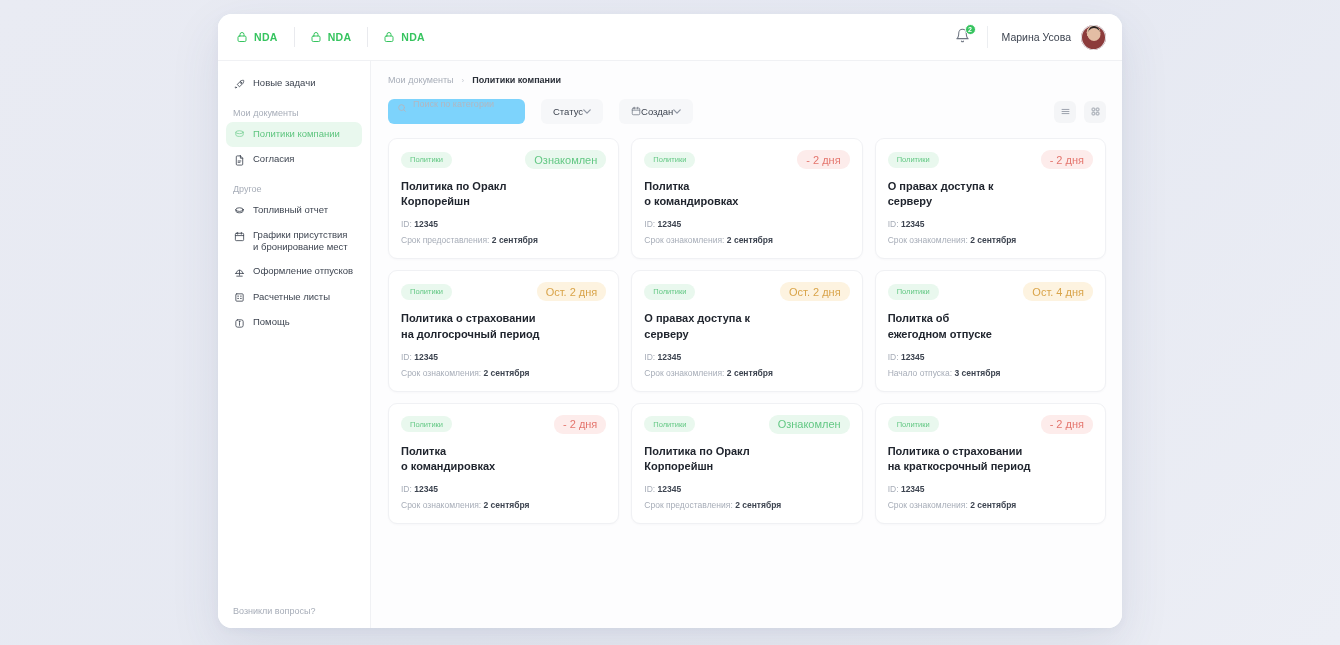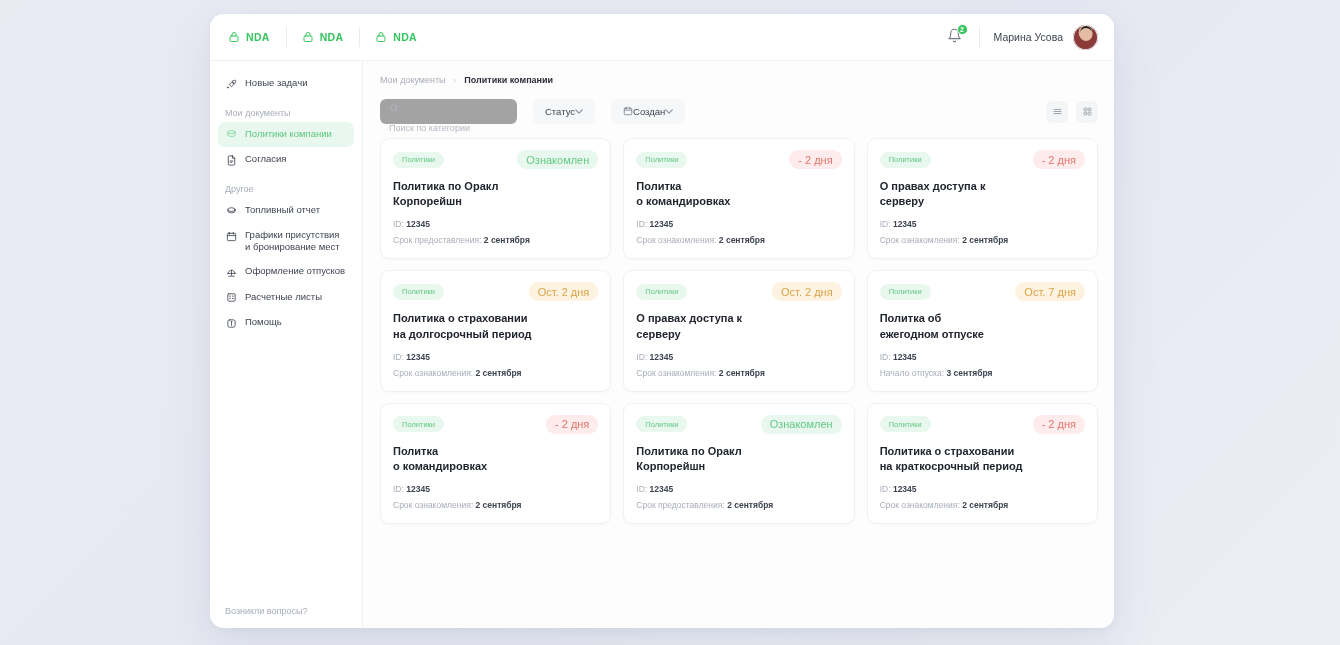--- a/index.html
+++ b/index.html
@@ -5,21 +5,21 @@
   * { box-sizing: border-box; margin: 0; padding: 0; }
   html, body {
     width: 1340px; height: 645px;
     font-family: "Liberation Sans", sans-serif;
     background: linear-gradient(135deg, #e9ebf3 0%, #e6e9f2 55%, #eceef5 100%);
     overflow: hidden;
   }
 
   .app-window {
     position: absolute;
-    left: 210px; top: 14px;
+    left: 218px; top: 14px;
     width: 904px; height: 614px;
     background: #ffffff;
     border-radius: 14px;
     box-shadow: 0 18px 50px rgba(60,70,110,0.10), 0 2px 8px rgba(60,70,110,0.05);
     overflow: hidden;
     display: flex; flex-direction: column;
   }
 
   
   .topbar {
@@ -121,24 +121,23 @@
     display: flex; flex-direction: column;
   }
   .breadcrumb { display: flex; align-items: center; gap: 8px; font-size: 9px; margin-bottom: 14px; }
   .bc-parent { color: #a7adb8; }
   .bc-sep { color: #c6cad2; font-size: 8px; }
   .bc-current { color: #2b3039; font-weight: 700; }
 
   .toolbar { display: flex; align-items: center; margin-bottom: 14px; }
   .search-box {
     width: 137px; height: 25px;
-    background: #a3a3a3; border-radius: 6px;
+    background: #7dd3fc; border-radius: 6px;
     display: flex; align-items: flex-start; gap: 6px;
     padding: 0 9px;
-    flex-direction: column;
   }
   .search-box input {
     border: 0; outline: 0; background: transparent;
     font-family: inherit; font-size: 9px; color: #3d4450; width: 100%;
   }
   .search-box input::placeholder { color: #b2b7c0; }
 
   .filter-btn {
     height: 25px; display: flex; align-items: center; 
     padding: 0 12px; margin-left: 16px;
@@ -468,21 +467,21 @@
             </div>
             <div class="card-title">О правах доступа к
 серверу</div>
             <div class="card-spacer"></div>
             <div class="card-meta"><span>ID:</span> <b>12345</b></div>
             <div class="card-meta"><span>Срок ознакомления:</span> <b>2 сентября</b></div>
           </div>
           <div class="doc-card">
             <div class="card-top">
               <span class="tag">Политики</span>
-              <span class="status amber">Ост. 7 дня</span>
+              <span class="status amber">Ост. 4 дня</span>
             </div>
             <div class="card-title">Политка об
 ежегодном отпуске</div>
             <div class="card-spacer"></div>
             <div class="card-meta"><span>ID:</span> <b>12345</b></div>
             <div class="card-meta"><span>Начало отпуска:</span> <b>3 сентября</b></div>
           </div>
           <div class="doc-card">
             <div class="card-top">
               <span class="tag">Политики</span>

